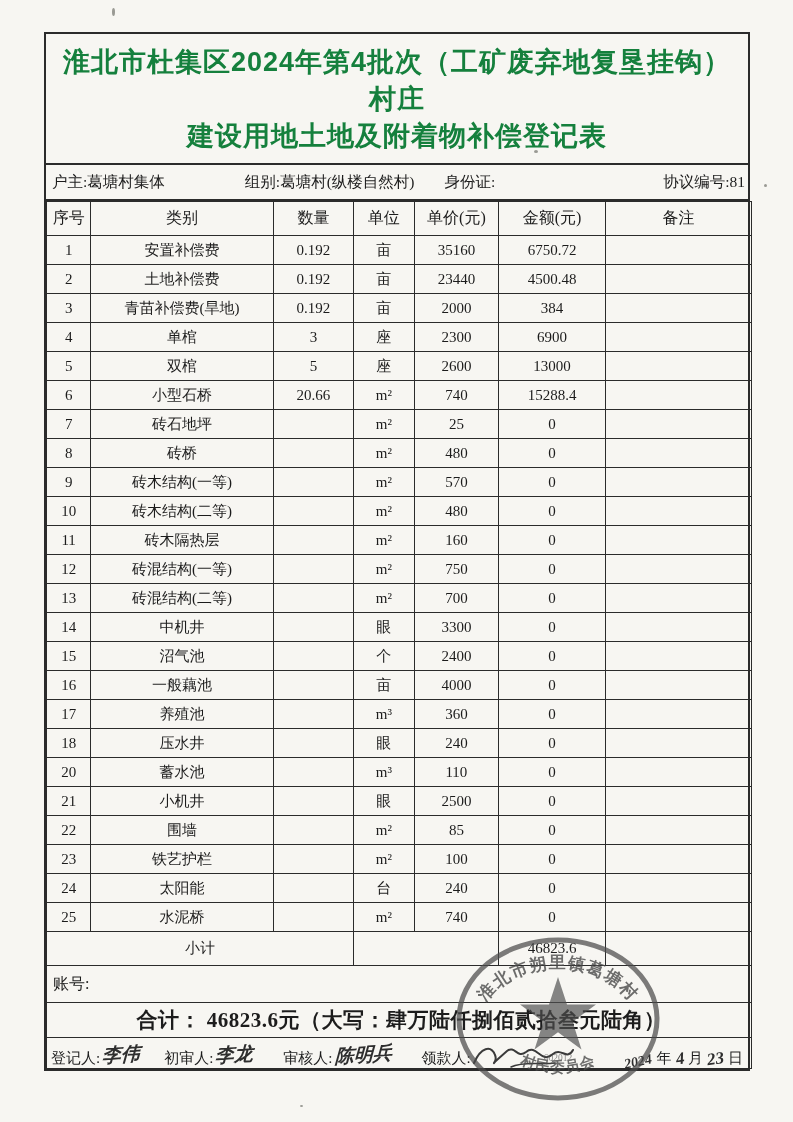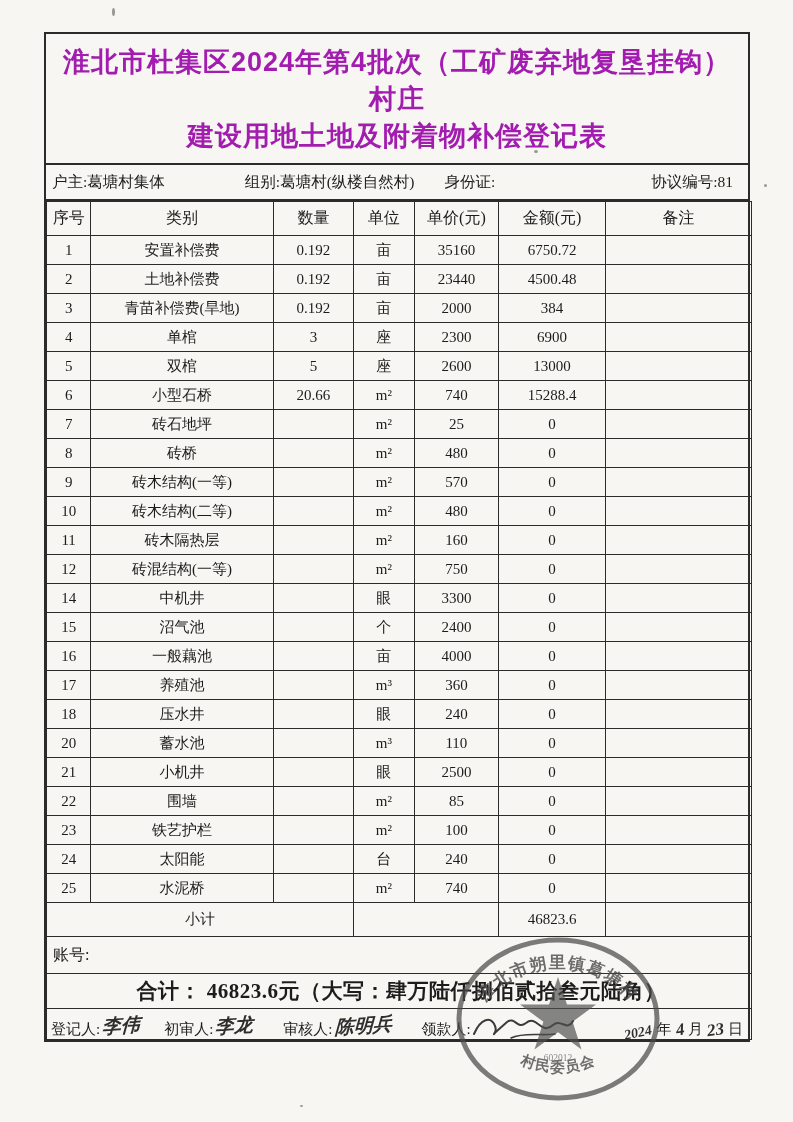--- a/index.html
+++ b/index.html
@@ -19,33 +19,33 @@
     border-bottom:2px solid #2b2b2b;
     padding:10px 8px 8px 8px;
     text-align:center;
   }
   .title-line{
     font-family:"Liberation Sans", sans-serif;
     font-weight:bold;
     font-size:27px;
     line-height:37px;
     letter-spacing:1px;
-    color:#a21caf;
+    color:#15803d;
   }
   
   .info-row{
     display:flex;align-items:center;
     padding:7px 1px 6px 6px;
     font-size:15.5px;
     border-bottom:2px solid #2b2b2b;
     white-space:nowrap;
   }
   .info-group{margin-left:80px;}
   .info-id{margin-left:30px;}
-  .info-agreement{margin-left:auto;margin-right:14px;}
+  .info-agreement{margin-left:auto;margin-right:2px;}
   
   table{
     border-collapse:collapse;table-layout:fixed;width:706px;
     font-size:15px;
   }
   td,th{
     border:1.5px solid #2b2b2b;
     text-align:center;vertical-align:middle;
     padding:0 2px;height:28px;
     font-weight:normal;
@@ -221,20 +221,29 @@
             <td>160</td>
             <td>0</td>
             <td></td>
           </tr>
           <tr>
             <td>12</td>
             <td>砖混结构(一等)</td>
             <td></td>
             <td>m²</td>
             <td>750</td>
+            <td>0</td>
+            <td></td>
+          </tr>
+          <tr>
+            <td>13</td>
+            <td>砖混结构(二等)</td>
+            <td></td>
+            <td>m²</td>
+            <td>700</td>
             <td>0</td>
             <td></td>
           </tr>
           <tr>
             <td>14</td>
             <td>中机井</td>
             <td></td>
             <td>眼</td>
             <td>3300</td>
             <td>0</td>

